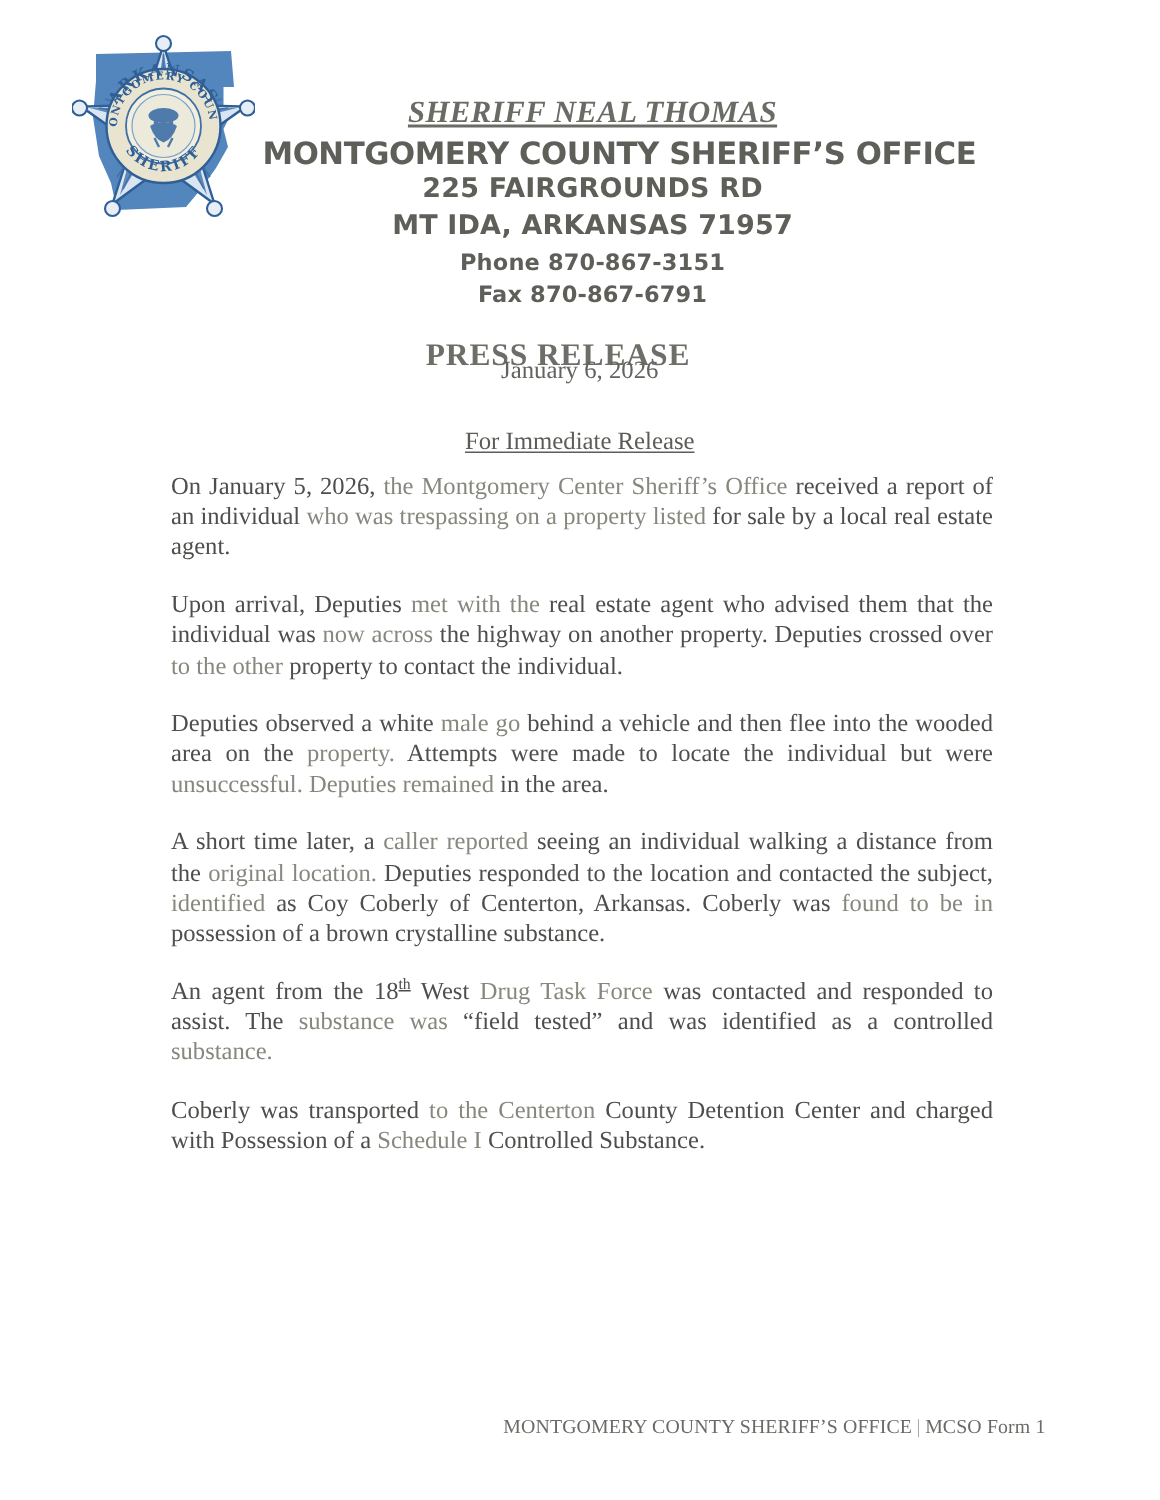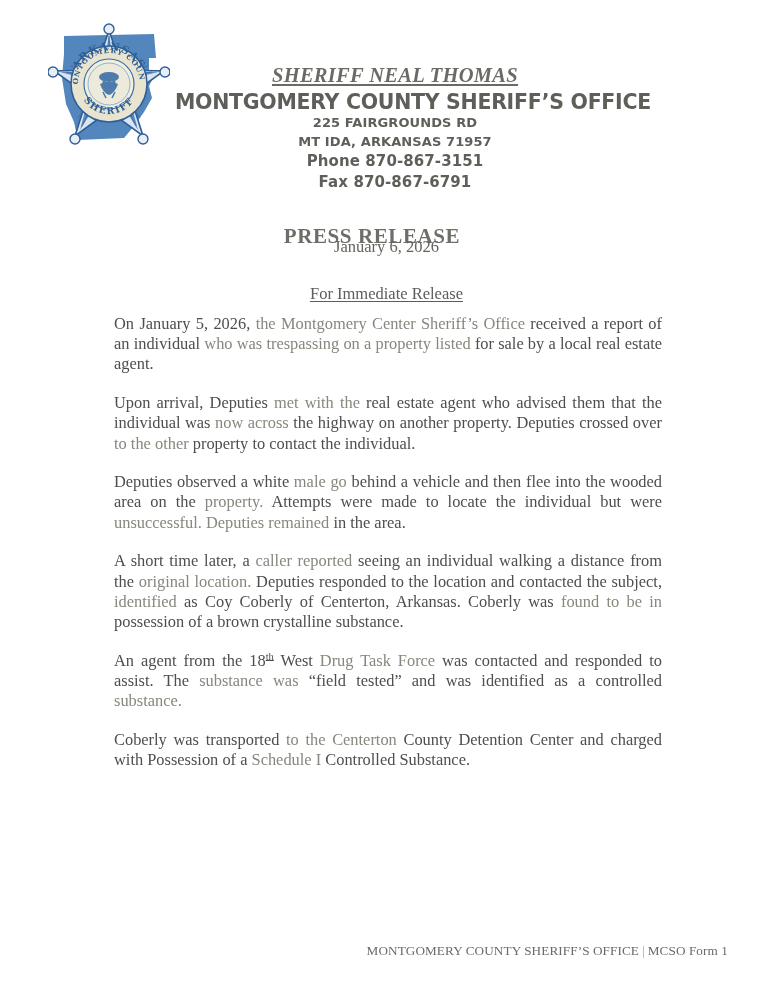--- a/index.html
+++ b/index.html
@@ -61,21 +61,21 @@
     font-size: 20.5px;
     color: #5f5f5a;
     letter-spacing: -0.3px;
     margin-top: 3px;
     line-height: 1.1;
     white-space: nowrap;
   }
   .addr-line {
     font-family: "DejaVu Sans", sans-serif;
     font-weight: bold;
-    font-size: 13px;
+    font-size: 18px;
     color: #5f5f5a;
     letter-spacing: 0.1px;
     line-height: 1.35;
     margin-top: 1px;
     white-space: nowrap;
   }
   .addr-line.phone { font-size: 15px; }
 
   
   .release-title {
@@ -142,21 +142,21 @@
     text-underline-offset: 1px;
   }
 
   
   .footer {
     position: absolute;
     left: 0;
     top: 943px;
     width: 773px;
     text-align: right;
-    padding-right: 45px;
+    padding-right: 76px;
     box-sizing: border-box;
     font-family: "Liberation Serif", serif;
     font-size: 13.2px;
     color: #6a6a66;
     letter-spacing: 0.1px;
   }
   .footer .sep {
     color: #a8a8a2;
     padding: 0 3px;
   }

